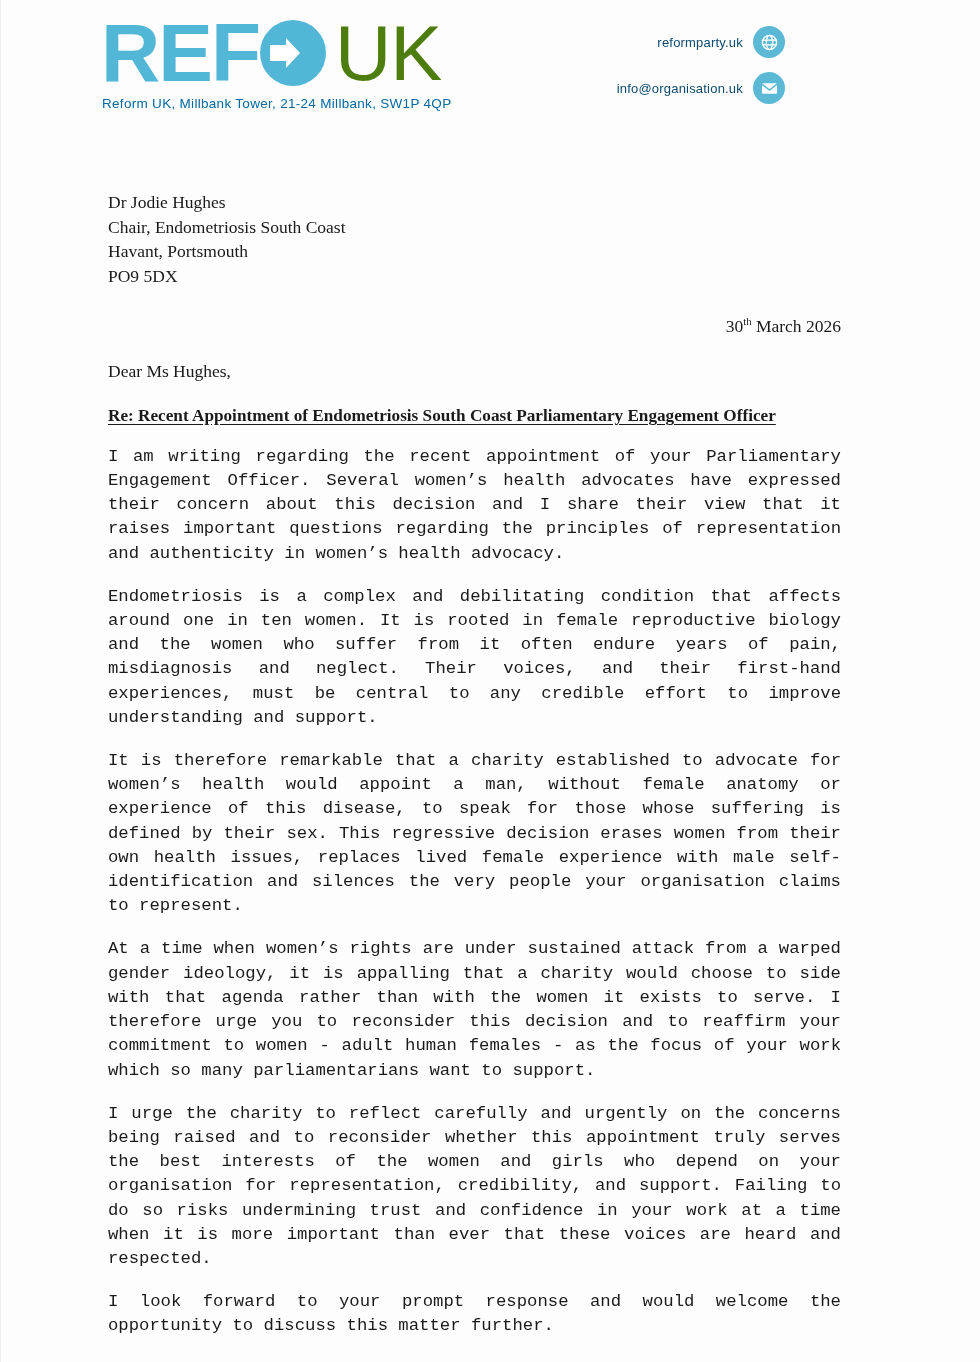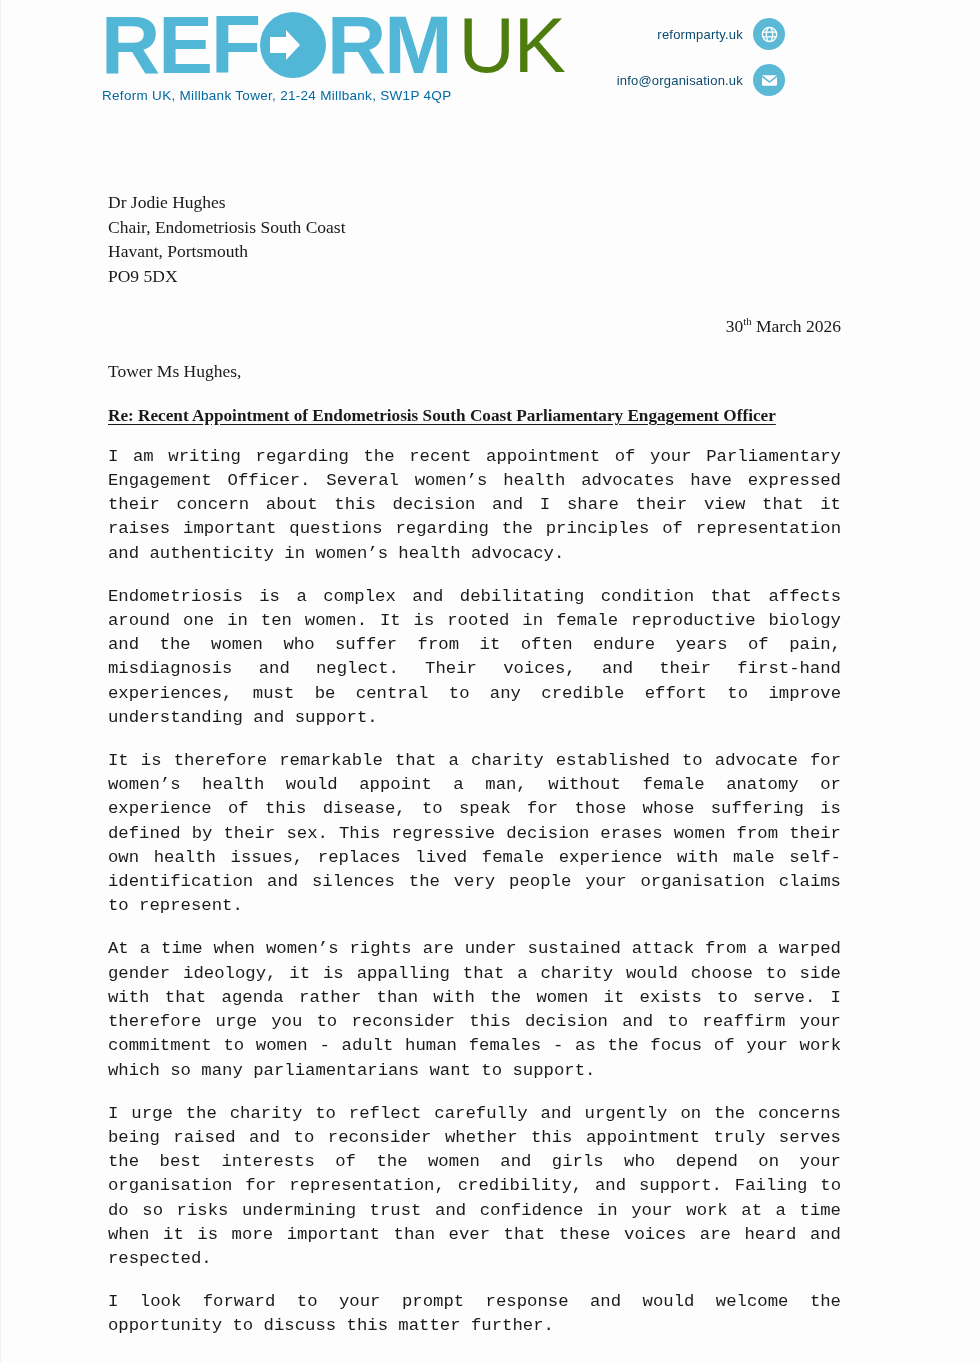--- a/index.html
+++ b/index.html
@@ -22,21 +22,21 @@
     width: 980px;
     height: 1362px;
     background: #fdfdfd;
     box-sizing: border-box;
     border-left: 1px solid #f0f0f0;
   }
 
   
   .letterhead {
     position: absolute;
-    left: 0; top: 0;
+    left: 0; top: 8px;
     width: 824px;
     height: 118px;
   }
 
   .logo-block {
     position: absolute;
     left: 100px;
     top: 6px;
   }
 
@@ -203,21 +203,20 @@
 
     <div class="logo-block">
       <div class="logo-word">
         <span class="logo-ref">REF</span>
         <span class="logo-o">
           <span class="ring"></span>
           <svg class="arrow" viewBox="0 0 34 34">
             <path d="M2 9 H18 V2 L32 17 L18 32 V25 H2 Z" fill="#ffffff"></path>
           </svg>
         </span>
-        <span class="logo-rm">RM</span>
         <span class="logo-uk">UK</span>
       </div>
     </div>
 
     <div class="letterhead-address">Reform UK, Millbank Tower, 21-24 Millbank, SW1P 4QP</div>
 
     <div class="contact-block">
       <div class="contact-row">
         <span class="contact-text">reformparty.uk</span>
         <span class="contact-badge">
@@ -245,21 +244,21 @@
 
     <div class="addressee">
       <div>Dr Jodie Hughes</div>
       <div>Chair, Endometriosis South Coast</div>
       <div>Havant, Portsmouth</div>
       <div>PO9 5DX</div>
     </div>
 
     <div class="date-line"><span>30</span><sup>th</sup><span> March 2026</span></div>
 
-    <div class="salutation">Tower Ms Hughes,</div>
+    <div class="salutation">Dear Ms Hughes,</div>
 
     <div class="subject">Re: Recent Appointment of Endometriosis South Coast Parliamentary Engagement Officer</div>
 
     <div class="para">I am writing regarding the recent appointment of your Parliamentary Engagement Officer.  Several women’s health advocates have expressed their concern about this decision and I share their view that it raises important questions regarding the principles of representation and authenticity in women’s health advocacy.</div>
     <div class="para">Endometriosis is a complex and debilitating condition that affects around one in ten women. It is rooted in female reproductive biology and the women who suffer from it often endure years of pain, misdiagnosis and neglect. Their voices, and their first-hand experiences, must be central to any credible effort to improve understanding and support.</div>
     <div class="para">It is therefore remarkable that a charity established to advocate for women’s health would appoint a man, without female anatomy or experience of this disease, to speak for those whose suffering is defined by their sex. This regressive decision erases women from their own health issues, replaces lived female experience with male self-identification and silences the very people your organisation claims to represent.</div>
     <div class="para">At a time when women’s rights are under sustained attack from a warped gender ideology, it is appalling that a charity would choose to side with that agenda rather than with the women it exists to serve. I therefore urge you to reconsider this decision and to reaffirm your commitment to women - adult human females - as the focus of your work which so many parliamentarians want to support.</div>
     <div class="para">I urge the charity to reflect carefully and urgently on the concerns being raised and to reconsider whether this appointment truly serves the best interests of the women and girls who depend on your organisation for representation, credibility, and support. Failing to do so risks undermining trust and confidence in your work at a time when it is more important than ever that these voices are heard and respected.</div>
     <div class="para">I look forward to your prompt response and would welcome the opportunity to discuss this matter further.</div>
 

